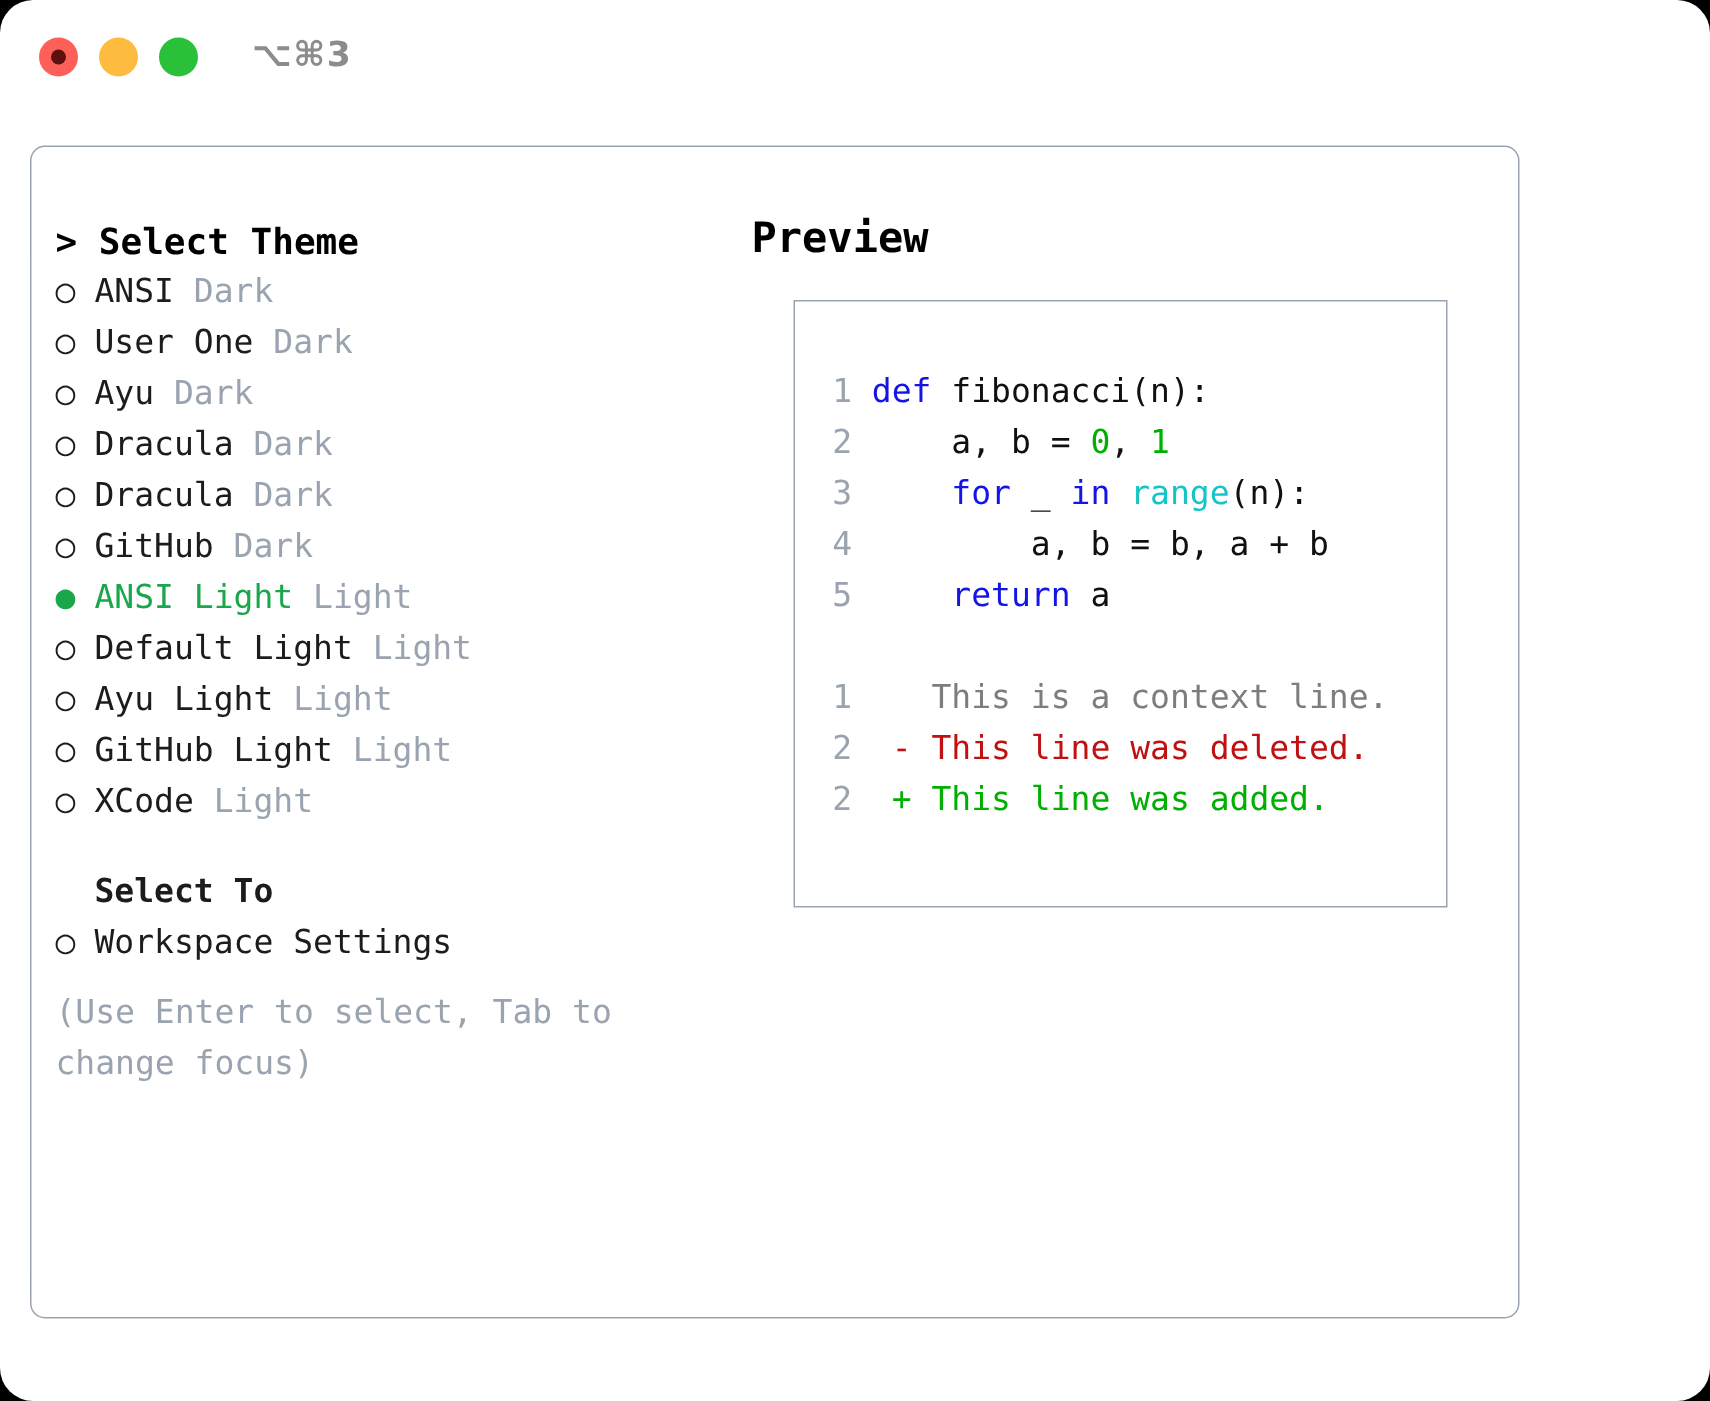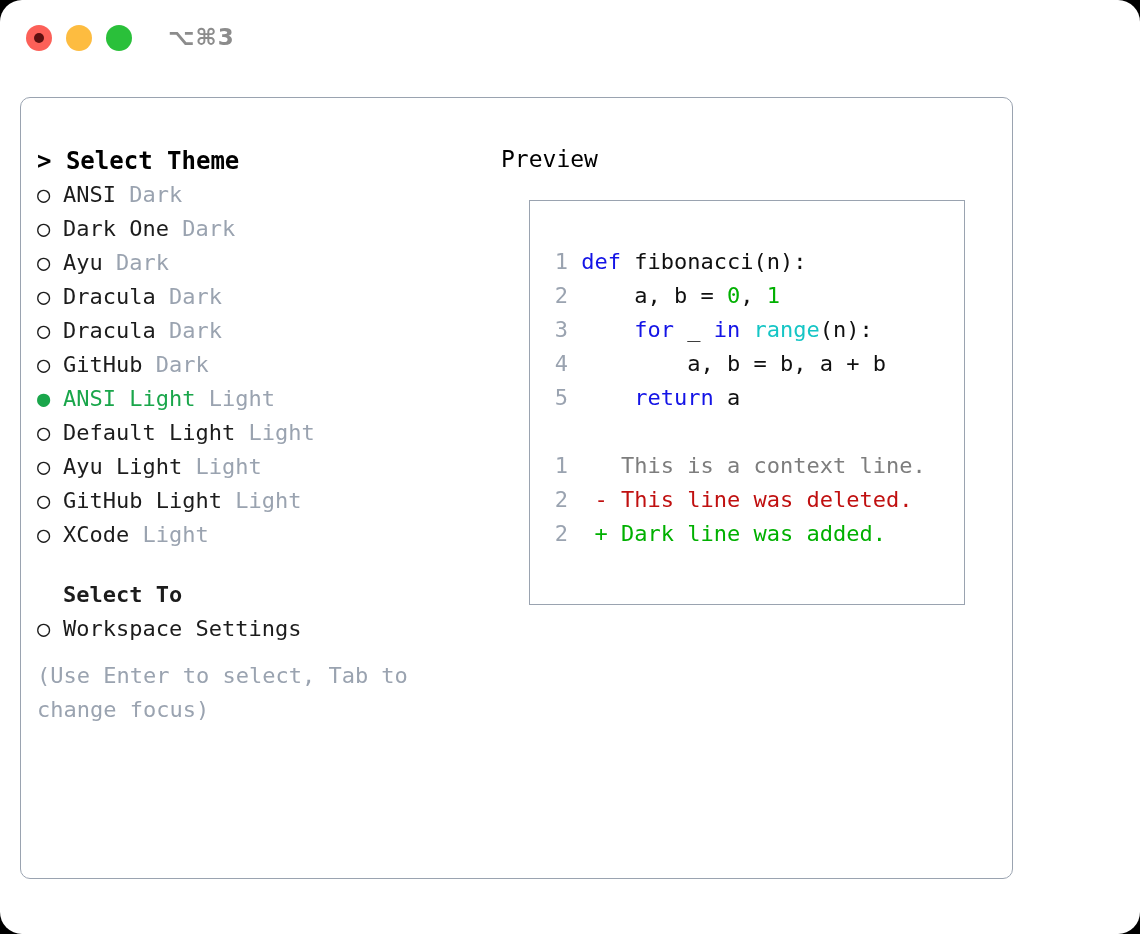--- a/index.html
+++ b/index.html
@@ -118,22 +118,22 @@
   }
 
   
   #right-col {
     position: absolute;
     left: 480px;
     top: 46px;
     width: 500px;
   }
   #preview-title {
-    font-size: 23px;
-    font-weight: normal;
+    font-size: 28px;
+    font-weight: bold;
     color: #000000;
     line-height: 30px;
   }
   #preview-box {
     margin-top: 26px;
     width: 436px;
     height: 405px;
     border: 1.5px solid #9aa3b0;
     box-sizing: border-box;
     background: #ffffff;
@@ -182,21 +182,21 @@
     <div class="dot" id="dot-max"></div>
     <div id="shortcut">⌥⌘3</div>
   </div>
 
   <div id="panel">
 
     <div id="left-col">
       <div class="row head-row">&gt; Select Theme</div>
       <div id="theme-list">
           <div class="row"><span class="marker">○</span><span class="name">ANSI</span><span class="tag"> Dark</span></div>
-          <div class="row"><span class="marker">○</span><span class="name">Dark One</span><span class="tag"> Dark</span></div>
+          <div class="row"><span class="marker">○</span><span class="name">User One</span><span class="tag"> Dark</span></div>
           <div class="row"><span class="marker">○</span><span class="name">Ayu</span><span class="tag"> Dark</span></div>
           <div class="row"><span class="marker">○</span><span class="name">Dracula</span><span class="tag"> Dark</span></div>
           <div class="row"><span class="marker">○</span><span class="name">Dracula</span><span class="tag"> Dark</span></div>
           <div class="row"><span class="marker">○</span><span class="name">GitHub</span><span class="tag"> Dark</span></div>
           <div class="row"><span class="marker sel">●</span><span class="name sel">ANSI Light</span><span class="tag"> Light</span></div>
           <div class="row"><span class="marker">○</span><span class="name">Default Light</span><span class="tag"> Light</span></div>
           <div class="row"><span class="marker">○</span><span class="name">Ayu Light</span><span class="tag"> Light</span></div>
           <div class="row"><span class="marker">○</span><span class="name">GitHub Light</span><span class="tag"> Light</span></div>
           <div class="row"><span class="marker">○</span><span class="name">XCode</span><span class="tag"> Light</span></div>
         </div>
@@ -208,18 +208,18 @@
           <div class="row"><span class="marker">○</span><span class="name">Workspace Settings</span></div>
         </div>
 
       <div id="hint">(Use Enter to select, Tab to change focus)</div>
     </div>
 
     <div id="right-col">
       <div id="preview-title">Preview</div>
       <div id="preview-box">
         <div id="code-area"><div><span class="ln">1</span><span class="kw"> def</span><span class="plain"> fibonacci(n):</span></div><div><span class="ln">2</span><span class="plain">     a, b = </span><span class="num">0</span><span class="plain">, </span><span class="num">1</span></div><div><span class="ln">3</span><span class="plain">     </span><span class="kw">for</span><span class="plain"> _ </span><span class="kw">in</span><span class="plain"> </span><span class="builtin">range</span><span class="plain">(n):</span></div><div><span class="ln">4</span><span class="plain">         a, b = b, a + b</span></div><div><span class="ln">5</span><span class="plain">     </span><span class="kw">return</span><span class="plain"> a</span></div></div>
-        <div id="diff-area"><div><span class="ln">1</span><span class="ctx">   </span><span class="ctx"> This is a context line.</span></div><div><span class="ln">2</span><span class="del">  -</span><span class="del"> This line was deleted.</span></div><div><span class="ln">2</span><span class="add">  +</span><span class="add"> Dark line was added.</span></div></div>
+        <div id="diff-area"><div><span class="ln">1</span><span class="ctx">   </span><span class="ctx"> This is a context line.</span></div><div><span class="ln">2</span><span class="del">  -</span><span class="del"> This line was deleted.</span></div><div><span class="ln">2</span><span class="add">  +</span><span class="add"> This line was added.</span></div></div>
       </div>
     </div>
 
   </div>
 </div>
 
 </body></html>

